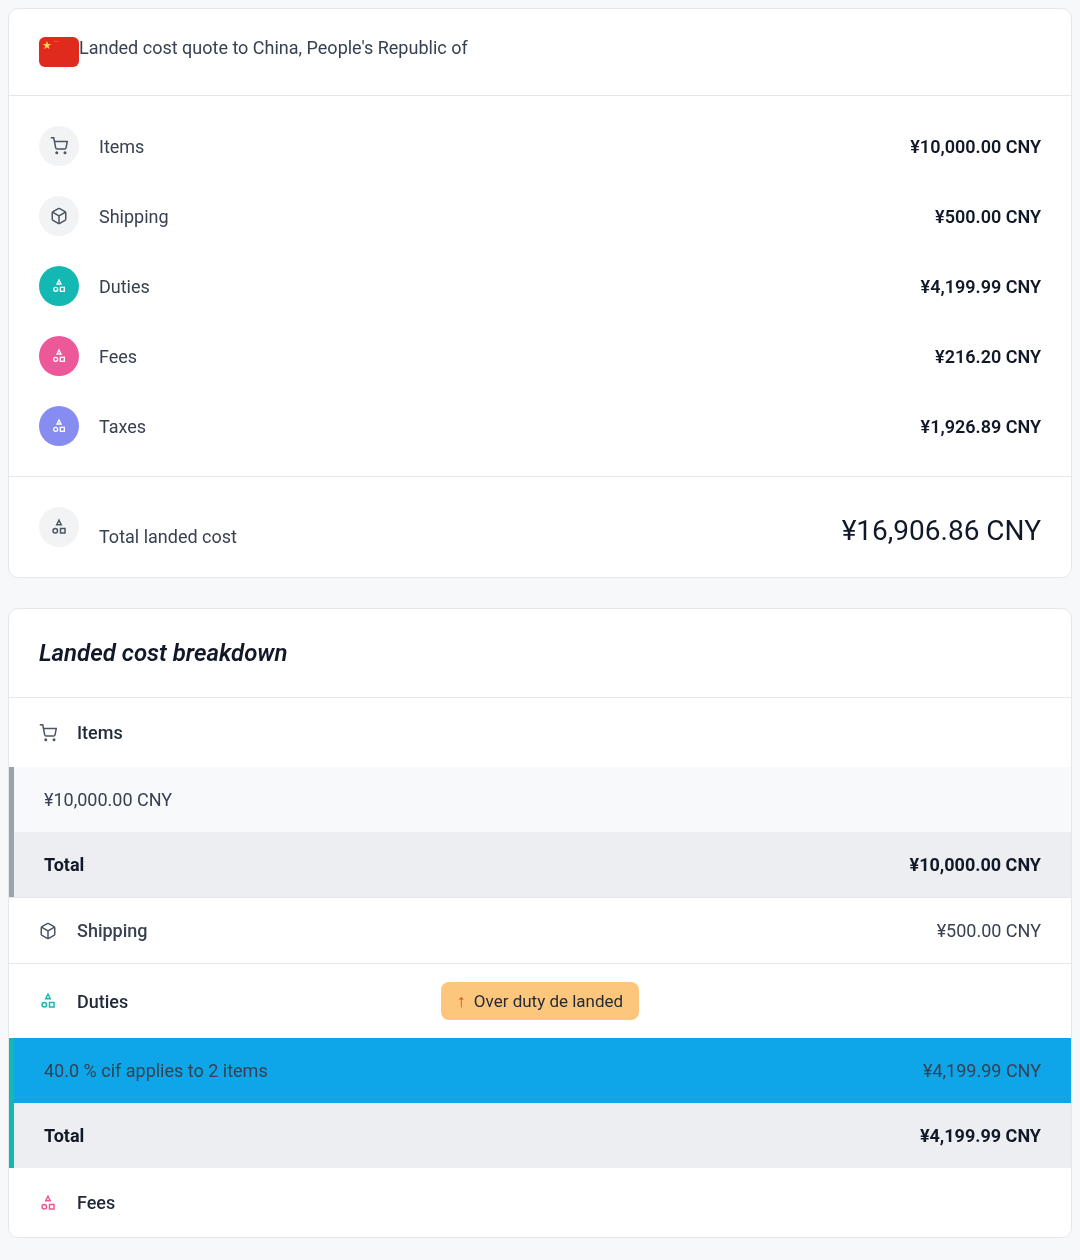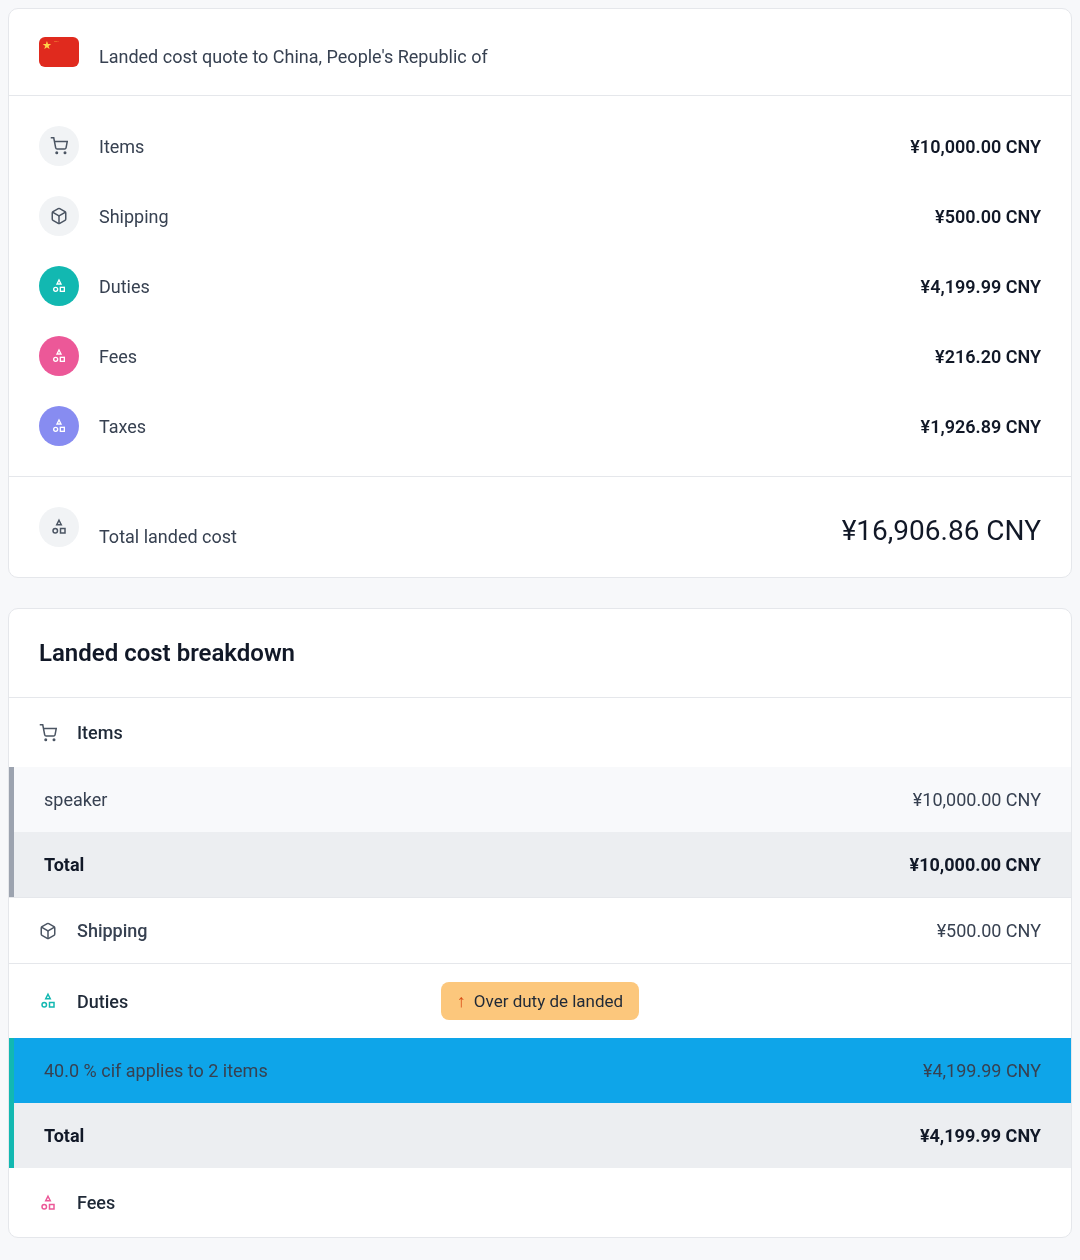--- a/index.html
+++ b/index.html
@@ -12,24 +12,23 @@
 }
 .card {
   background: #ffffff;
   border: 1px solid #e5e7eb;
   border-radius: 10px;
   margin-bottom: 30px;
   overflow: hidden;
 }
 .card-header {
   display: flex;
-  align-items: flex-end;
+  align-items: flex-start;
   padding: 28px 30px;
   border-bottom: 1px solid #e5e7eb;
-  gap: 20px;
 }
 .flag {
   width: 40px;
   height: 30px;
   border-radius: 6px;
   background: #e02a1e;
   position: relative;
   flex-shrink: 0;
 }
 .flag::before {
@@ -88,21 +87,21 @@
   padding: 30px;
   gap: 20px;
 }
 .total-label { font-size: 18px; color: #374151; flex: 1; }
 .total-value { font-size: 28px; font-weight: 400; color: #111827; }
 
 .bd-header {
   padding: 30px;
   border-bottom: 1px solid #e5e7eb;
 }
-.bd-title { font-size: 24px; font-weight: 600; color: #111827; }
+.bd-title { font-size: 24px; font-weight: 600; color: #111827; font-style: italic; }
 
 .bd-section-head {
   display: flex;
   align-items: center;
   gap: 20px;
   padding: 24px 30px;
 }
 .bd-icon { width: 18px; display: flex; justify-content: center; color: #4b5563; font-size: 16px; }
 .bd-icon-teal { color: #12b8b1; }
 .bd-icon-pink { color: #ec5898; }
@@ -253,21 +252,20 @@
       <svg width="18" height="18" viewBox="0 0 24 24" fill="none" stroke="currentColor" stroke-width="2">
           <circle cx="9" cy="21" r="1"></circle>
           <circle cx="20" cy="21" r="1"></circle>
           <path d="M1 1h4l2.6 13.4a2 2 0 0 0 2 1.6h9.8a2 2 0 0 0 2-1.6L23 6H6"></path>
         </svg>
     </div>
     <div class="bd-section-label">Items</div>
   </div>
 
   <div class="bd-line bd-light">
-    <div class="bd-left">speaker</div>
     <div class="bd-right">¥10,000.00 CNY</div>
   </div>
   <div class="bd-line bd-dark">
     <div class="bd-left">Total</div>
     <div class="bd-right">¥10,000.00 CNY</div>
   </div>
 
   <div class="bd-plain">
     <div class="bd-icon">
       <svg width="18" height="18" viewBox="0 0 24 24" fill="none" stroke="currentColor" stroke-width="2">

